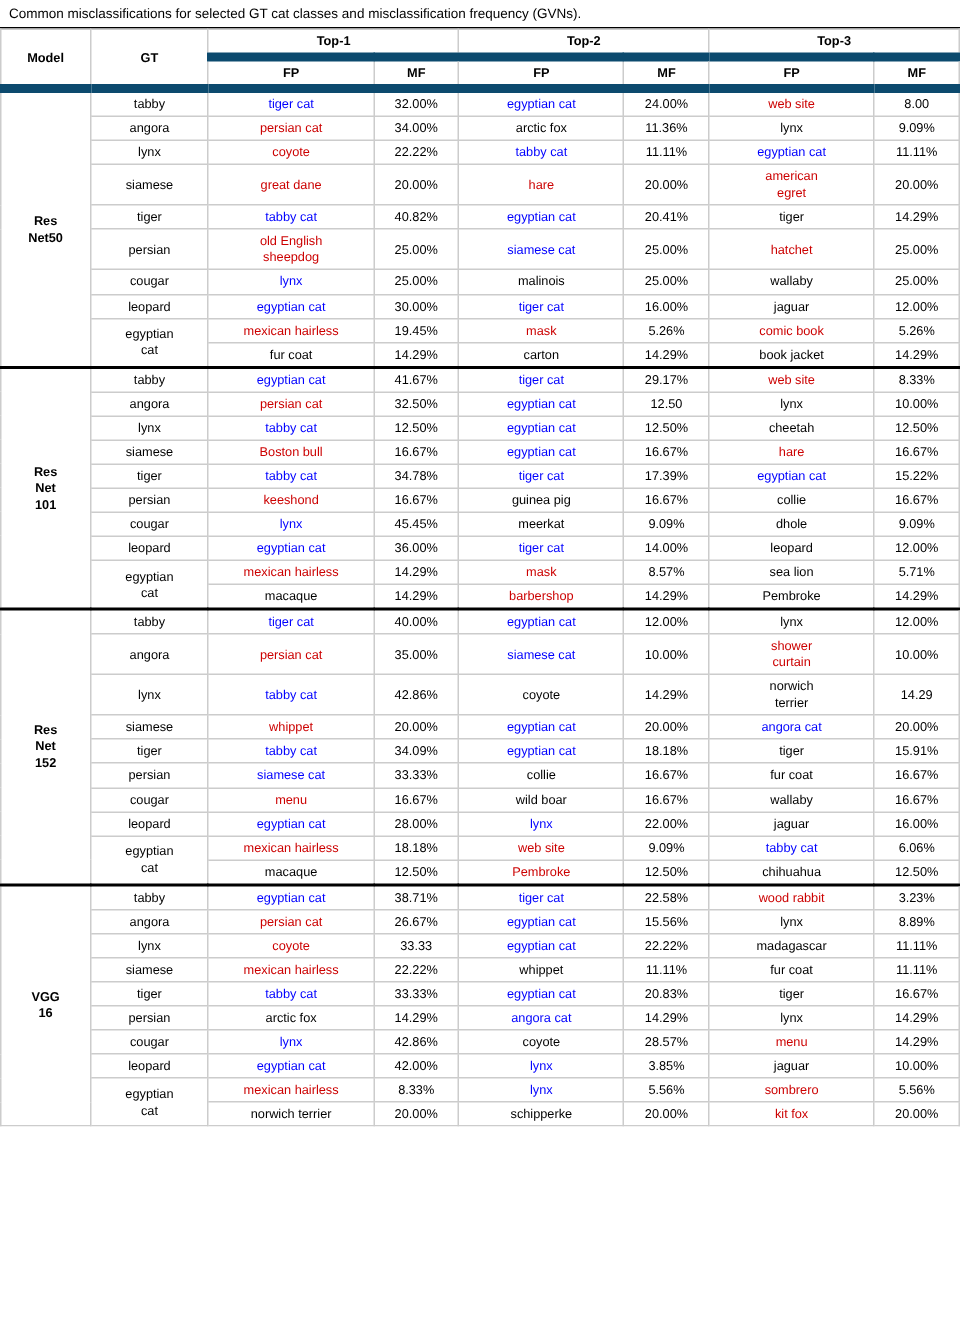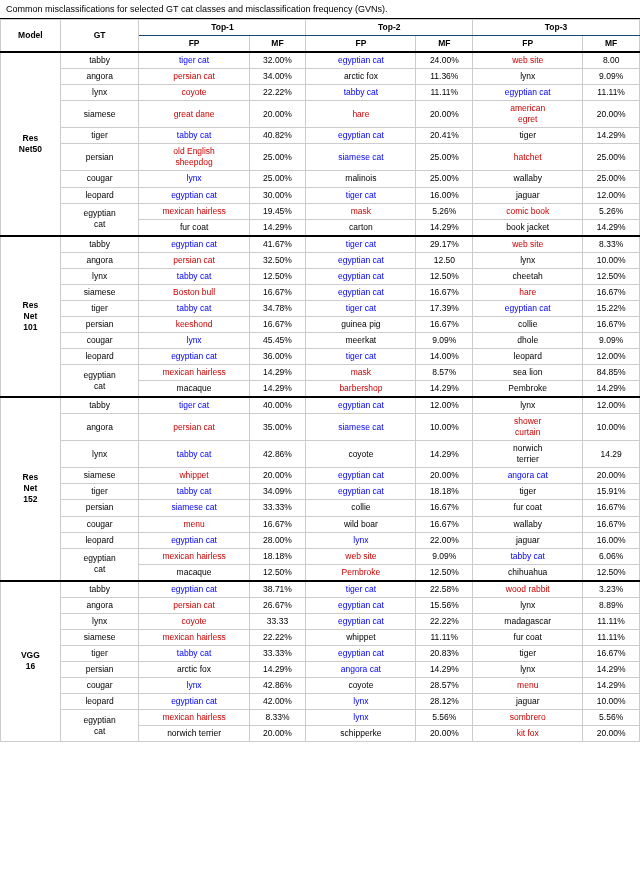--- a/index.html
+++ b/index.html
@@ -33,21 +33,21 @@
     }
     .col-model { width: 38px; }
     .col-gt { width: 50px; }
     .col-fp { width: 70px; }
     .col-mf { width: 36px; }
     .model-cell {
       font-weight: bold;
       vertical-align: middle;
       margin-left: 15px;
     }
-    .header-group th { border-bottom: 1px solid #0c4a6e; }
+    .header-group th { border-bottom: 6px solid #0c4a6e; }
   </style>
 </head>
 <body>
 
 <div class="page-title">Common misclassifications for selected GT cat classes and misclassification frequency (GVNs).</div>
 
 <table>
   <thead>
     <tr class="header-group">
       <th rowspan="2" class="col-model">Model</th>
@@ -236,21 +236,21 @@
         <td style="color: rgb(0, 0, 0); white-space: pre-line;">12.00%</td>
       </tr>
       <tr>
         <td rowspan="2" style="white-space: pre-line;">egyptian
 cat</td>
         <td style="color: rgb(204, 0, 0); white-space: pre-line;">mexican hairless</td>
         <td style="color: rgb(0, 0, 0); white-space: pre-line;">14.29%</td>
         <td style="color: rgb(204, 0, 0); white-space: pre-line;">mask</td>
         <td style="color: rgb(0, 0, 0); white-space: pre-line;">8.57%</td>
         <td style="color: rgb(0, 0, 0); white-space: pre-line;">sea lion</td>
-        <td style="color: rgb(0, 0, 0); white-space: pre-line;">84.85%</td>
+        <td style="color: rgb(0, 0, 0); white-space: pre-line;">5.71%</td>
       </tr>
       <tr>
         <td style="color: rgb(0, 0, 0); white-space: pre-line;">macaque</td>
         <td style="color: rgb(0, 0, 0); white-space: pre-line;">14.29%</td>
         <td style="color: rgb(204, 0, 0); white-space: pre-line;">barbershop</td>
         <td style="color: rgb(0, 0, 0); white-space: pre-line;">14.29%</td>
         <td style="color: rgb(0, 0, 0); white-space: pre-line;">Pembroke</td>
         <td style="color: rgb(0, 0, 0); white-space: pre-line;">14.29%</td>
       </tr>
       <tr style="border-top: 2px solid rgb(0, 0, 0);">
@@ -411,21 +411,21 @@
         <td style="color: rgb(0, 0, 0); white-space: pre-line;">coyote</td>
         <td style="color: rgb(0, 0, 0); white-space: pre-line;">28.57%</td>
         <td style="color: rgb(204, 0, 0); white-space: pre-line;">menu</td>
         <td style="color: rgb(0, 0, 0); white-space: pre-line;">14.29%</td>
       </tr>
       <tr>
         <td rowspan="1" style="white-space: pre-line;">leopard</td>
         <td style="color: rgb(0, 0, 255); white-space: pre-line;">egyptian cat</td>
         <td style="color: rgb(0, 0, 0); white-space: pre-line;">42.00%</td>
         <td style="color: rgb(0, 0, 255); white-space: pre-line;">lynx</td>
-        <td style="color: rgb(0, 0, 0); white-space: pre-line;">28.12%</td>
+        <td style="color: rgb(0, 0, 0); white-space: pre-line;">3.85%</td>
         <td style="color: rgb(0, 0, 0); white-space: pre-line;">jaguar</td>
         <td style="color: rgb(0, 0, 0); white-space: pre-line;">10.00%</td>
       </tr>
       <tr>
         <td rowspan="2" style="white-space: pre-line;">egyptian
 cat</td>
         <td style="color: rgb(204, 0, 0); white-space: pre-line;">mexican hairless</td>
         <td style="color: rgb(0, 0, 0); white-space: pre-line;">8.33%</td>
         <td style="color: rgb(0, 0, 255); white-space: pre-line;">lynx</td>
         <td style="color: rgb(0, 0, 0); white-space: pre-line;">5.56%</td>

